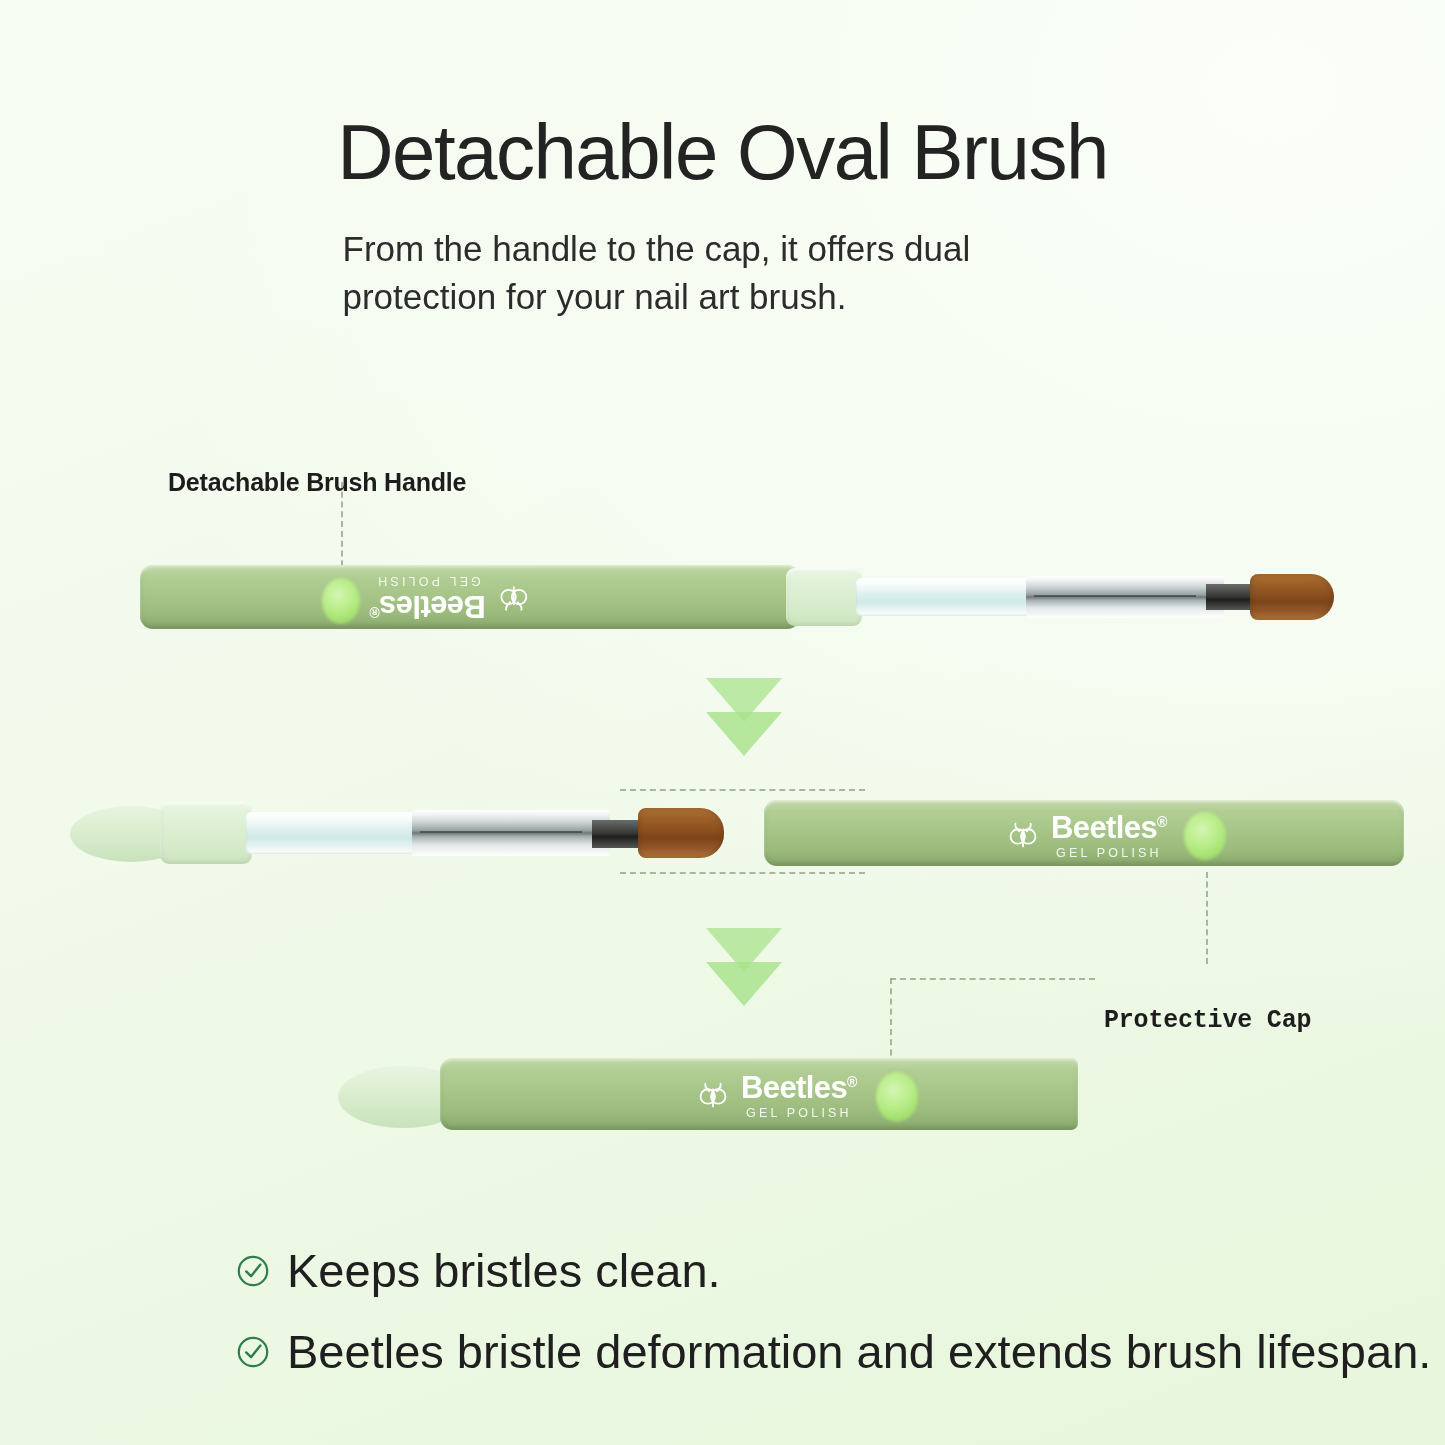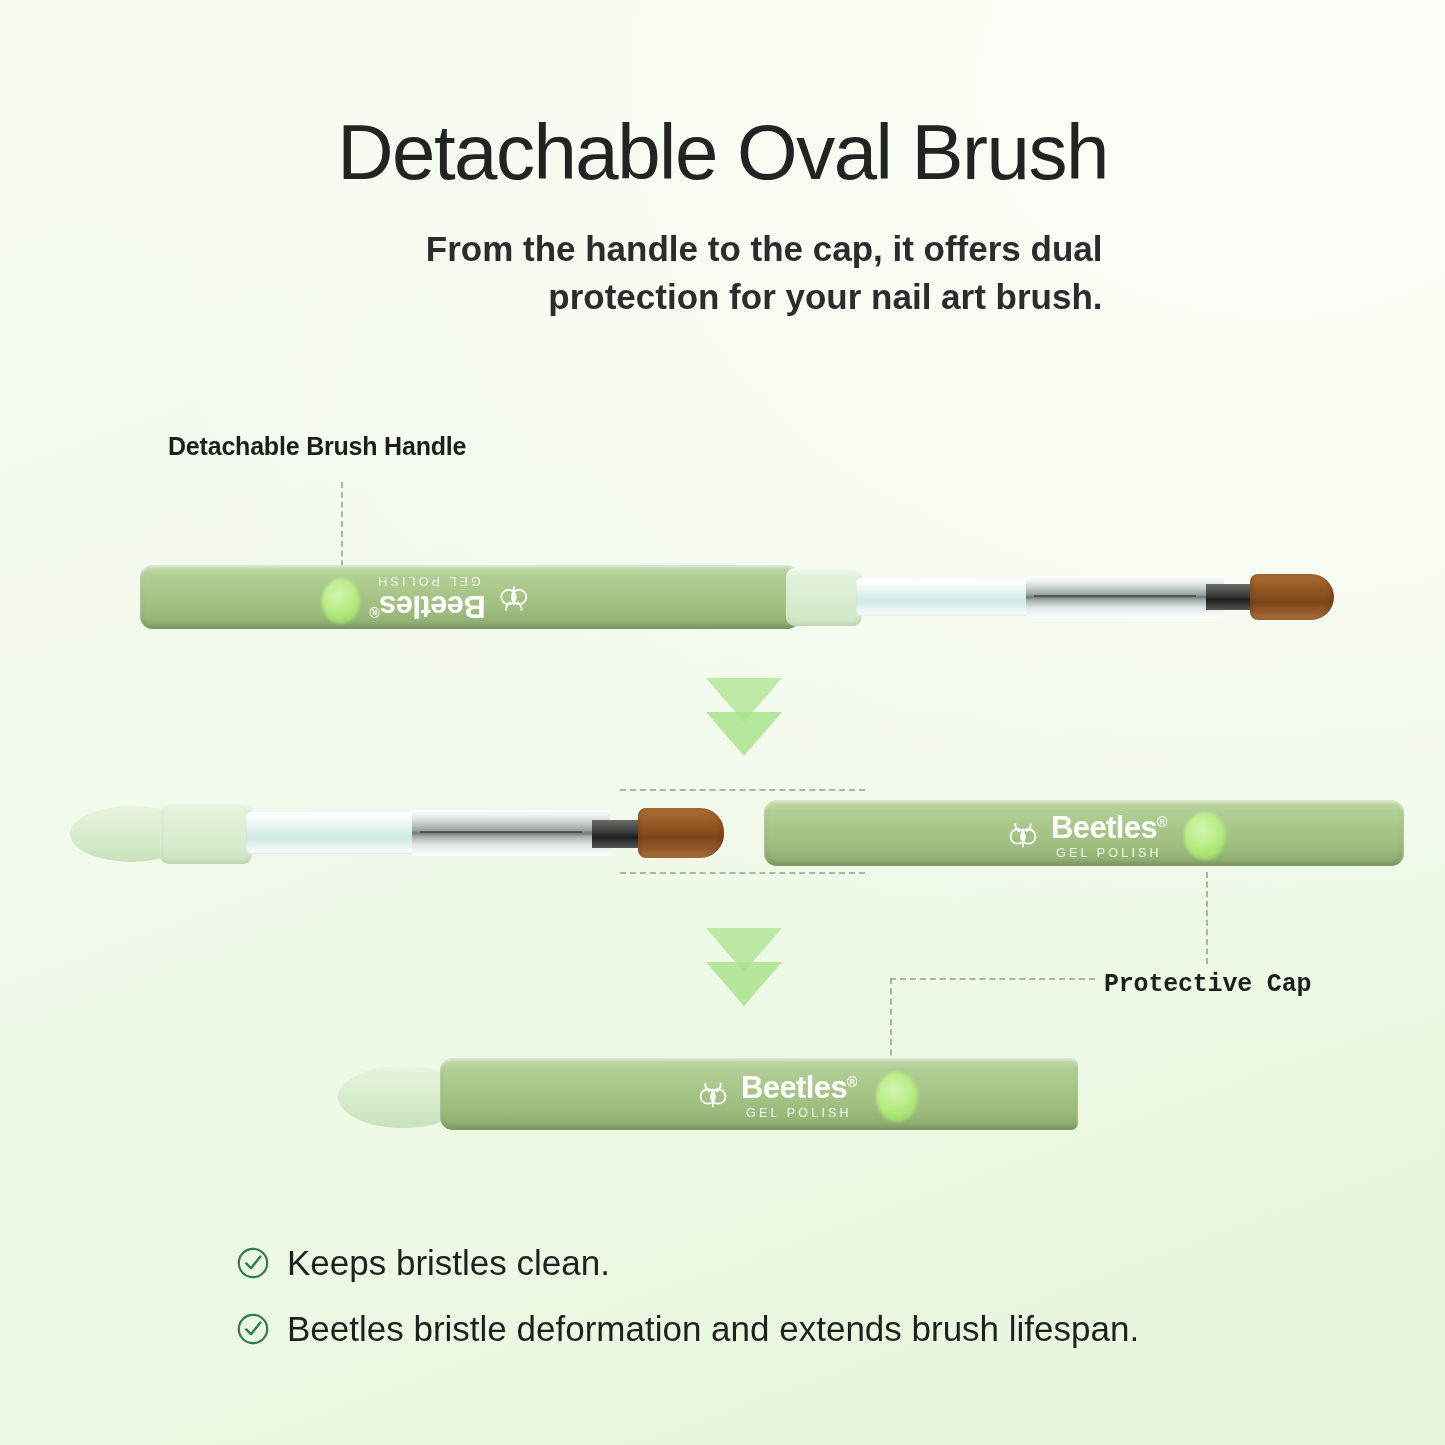--- a/index.html
+++ b/index.html
@@ -19,28 +19,28 @@
 
   
   .title {
     position:absolute; left:0; right:0; top:112px;
     text-align:center;
     font-size:78px; font-weight:normal; letter-spacing:-1.5px;
     color:#232323; line-height:1.05;
   }
   .subtitle {
     position:absolute; left:50%; transform:translateX(-50%); top:225px;
-    width:760px; text-align:right;
-    font-size:35px; line-height:1.38; color:#2c2c2c; font-weight:700;
+    width:760px; text-align:left;
+    font-size:35px; line-height:1.38; color:#2c2c2c; font-weight:400;
   }
 
   
   .callout {
     position:absolute; font-size:25px; font-weight:bold; color:#1d1d1d;
-    white-space:nowrap; letter-spacing:-0.2px;
+    white-space:nowrap; letter-spacing:-0.2px;margin-top:36px;
   }
   #label-handle { left:168px; top:432px; }
   #label-cap    { left:1104px; top:970px;font-family:Liberation Mono, monospace; }
 
   
   .lead-v {
     position:absolute; width:0; border-left:2px dashed #9aad8d; opacity:.85;
   }
   .lead-h {
     position:absolute; height:0; border-top:2px dashed #9aad8d; opacity:.85;
@@ -134,21 +134,21 @@
   .brand .tagline {
     font-size:12.5px; color:#f2f9ee; letter-spacing:3.2px; margin-top:4px;
     text-align:center; white-space:nowrap;
   }
   .flipped { transform:rotate(180deg); }
 
   
   #bullets { position:absolute; left:236px; top:1243px; }
   .bullet { display:flex; align-items:center; margin-bottom:26px; }
   .bullet .check { width:34px; height:34px; flex:none; margin-right:17px; }
-  .bullet .btext { font-size:35px; color:#1f1f1f; white-space:nowrap; }
+  .bullet .btext { font-size:47px; color:#1f1f1f; white-space:nowrap; }
 </style>
 </head>
 <body>
 
 <div id="stage">
 
   <div class="title">Detachable Oval Brush</div>
   <div class="subtitle">From the handle to the cap, it offers dual protection for your nail art brush.</div>
 
   <div class="callout" id="label-handle">Detachable Brush Handle</div>

